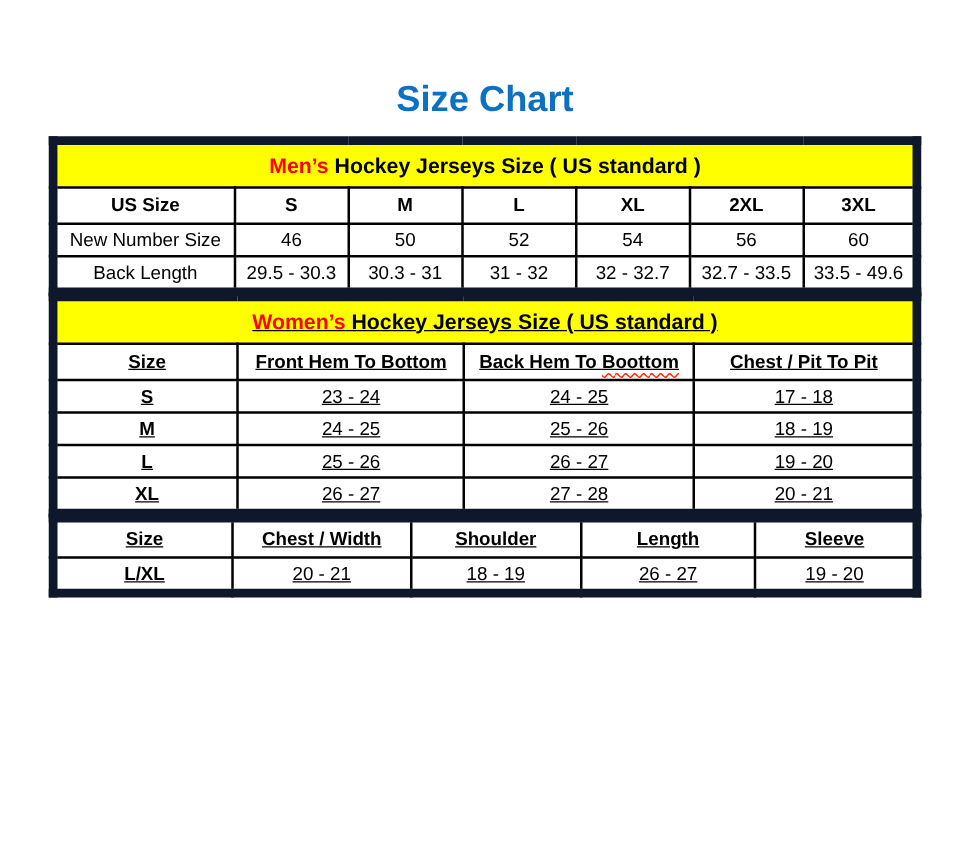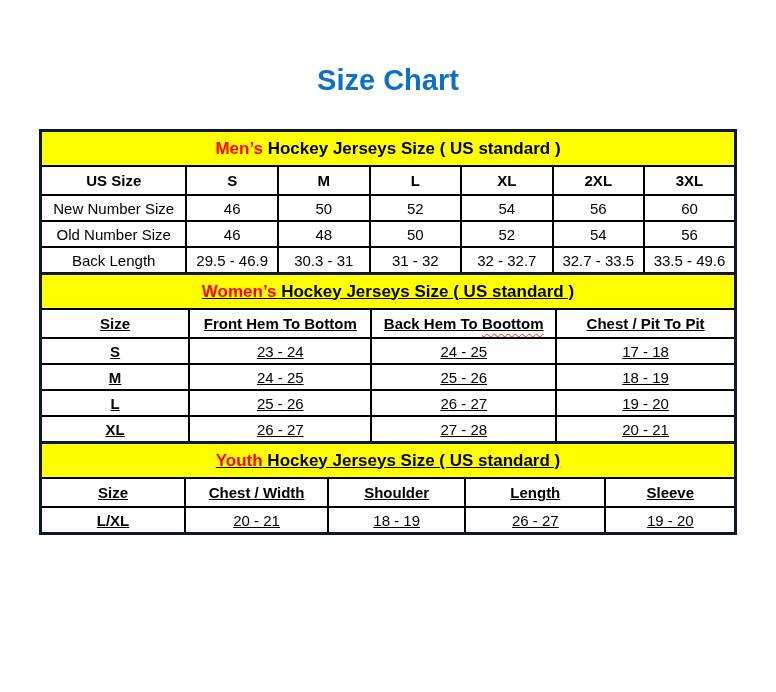--- a/index.html
+++ b/index.html
@@ -11,36 +11,36 @@
     font-family: "Liberation Sans", sans-serif;
     color: #000000;
   }
   .page {
     width: 776px;
     height: 692px;
     overflow: hidden;
   }
   .page-title {
     margin: 0;
-    padding: 64px 0 32px 0;
+    padding: 64px 0 12px 0;
     text-align: center;
     color: #0C71C3;
     font-size: 29px;
     font-weight: bold;
     letter-spacing: 0px;
   }
   .chart-wrap {
     width: 698px;
     margin: 0 auto;
   }
   table.sz {
     width: 698px;
     border-collapse: collapse;
     table-layout: fixed;
-    border: 3px solid #0f172a;
+    border: 7px solid #0f172a;
   }
   table.sz + table.sz {
     margin-top: -3px; 
     text-decoration: underline;
   }
   table.sz th, table.sz td {
     border: 2px solid #000000;
     text-align: center;
     vertical-align: middle;
     padding: 0 2px;
@@ -116,31 +116,22 @@
         <tr class="datarow">
           <td class="lbl">New Number Size</td>
           <td>46</td>
           <td>50</td>
           <td>52</td>
           <td>54</td>
           <td>56</td>
           <td>60</td>
         </tr>
         <tr class="datarow">
-          <td class="lbl">Old Number Size</td>
-          <td>46</td>
-          <td>48</td>
-          <td>50</td>
-          <td>52</td>
-          <td>54</td>
-          <td>56</td>
-        </tr>
-        <tr class="datarow">
           <td class="lbl">Back Length</td>
-          <td>29.5 - 46.9</td>
+          <td>29.5 - 30.3</td>
           <td>30.3 - 31</td>
           <td>31 - 32</td>
           <td>32 - 32.7</td>
           <td>32.7 - 33.5</td>
           <td>33.5 - 49.6</td>
         </tr>
       </tbody>
     </table>
 
     <table class="sz womens">
@@ -191,25 +182,20 @@
 
     <table class="sz youth">
       <colgroup>
         <col style="width:20.8%">
           <col style="width:20.6%">
           <col style="width:19.7%">
           <col style="width:20.2%">
           <col style="width:18.7%">
       </colgroup>
       <tbody>
-        <tr>
-          <td class="band" colspan="5">
-            <span class="hl">Youth</span><span> Hockey Jerseys Size ( US standard )</span>
-          </td>
-        </tr>
         <tr class="head">
           <th>Size</th>
           <th>Chest / Width</th>
           <th>Shoulder</th>
           <th>Length</th>
           <th>Sleeve</th>
         </tr>
         <tr class="datarow">
           <td class="lbl">L/XL</td>
           <td>20 - 21</td>

